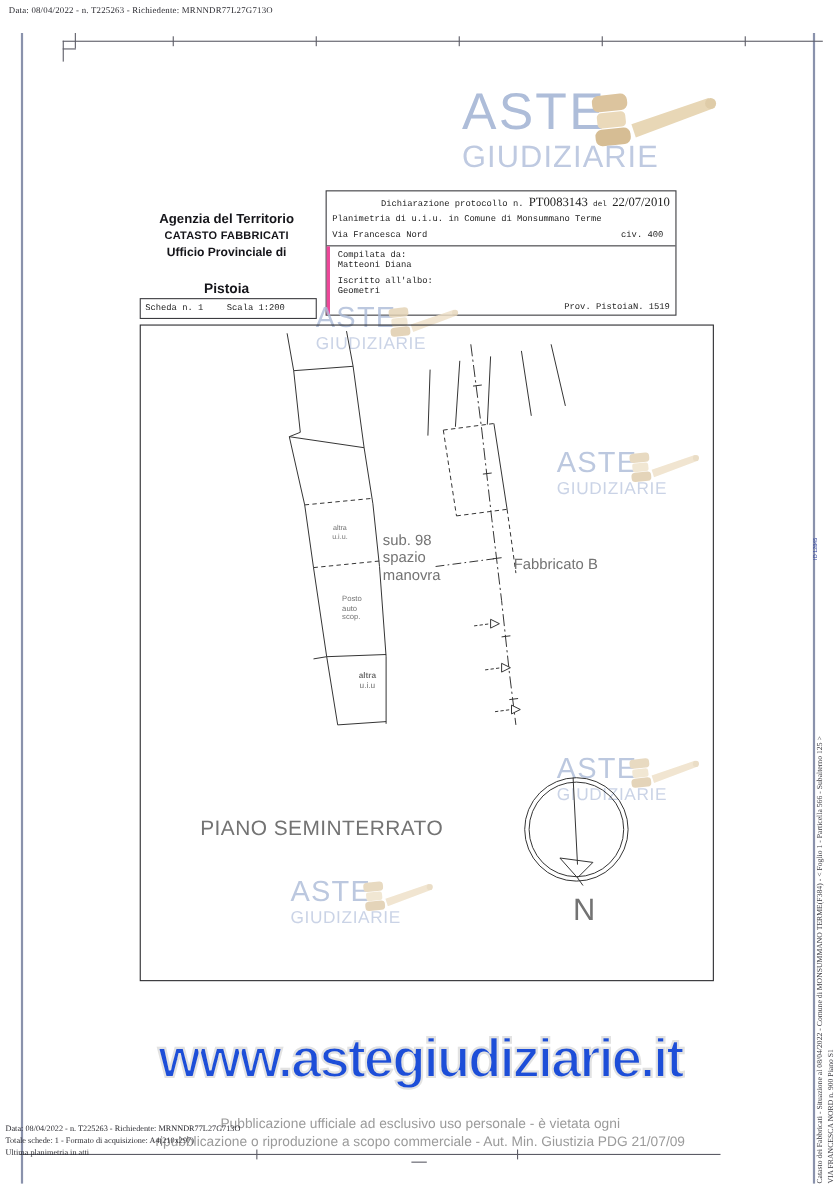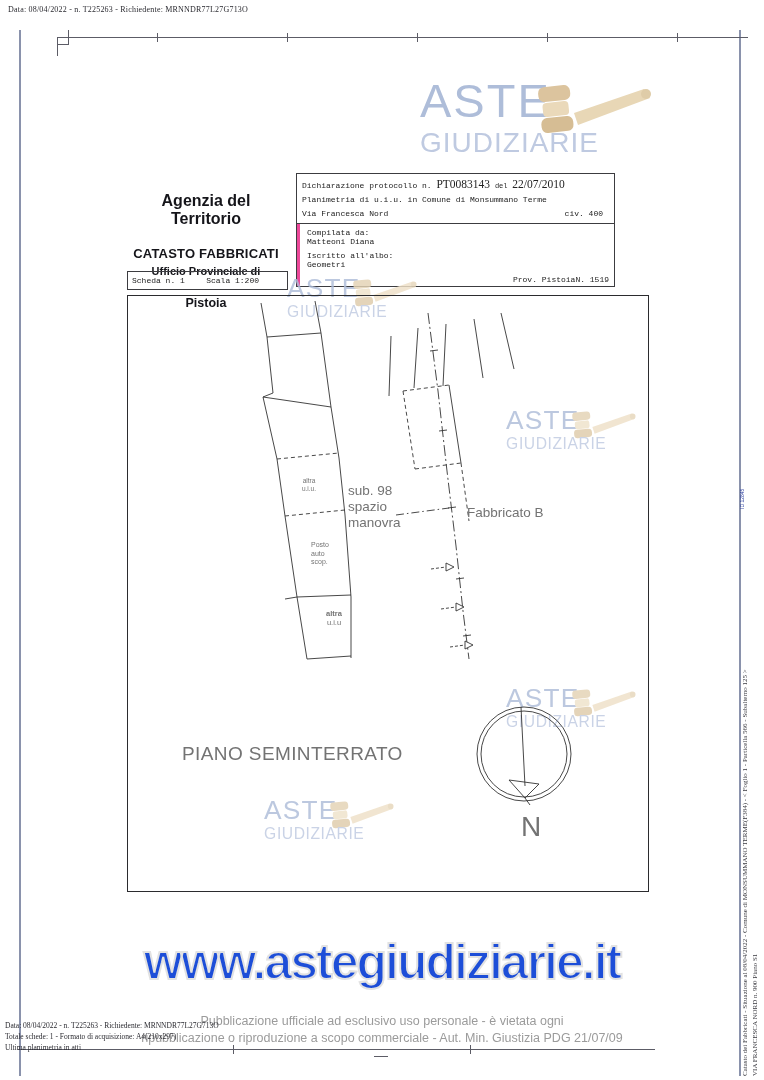--- a/index.html
+++ b/index.html
@@ -20,29 +20,29 @@
 
   
   .aste{position:absolute;width:240px;height:92px;}
   .aste .w1{position:absolute;left:2px;top:-6px;font-size:47px;letter-spacing:2px;color:#aebdd9;}
   .aste .w2{position:absolute;left:2px;top:48px;font-size:28px;letter-spacing:1px;color:#bfcae1;}
   .aste svg{position:absolute;left:114px;top:2px;}
   .aste.small{transform:scale(0.56);transform-origin:top left;opacity:.82;}
 
   
   .agency{left:126px;top:192px;width:160px;text-align:center;color:#15151a;font-weight:bold;}
-  .agency .a1{font-size:16px;margin-bottom:18px;}
-  .agency .a2{font-size:13px;margin-bottom:4px;letter-spacing:.2px;}
+  .agency .a1{font-size:12px;margin-bottom:3px;}
+  .agency .a2{font-size:10px;margin-bottom:4px;letter-spacing:.2px;}
   .agency .a3{font-size:11px;margin-bottom:19px;}
   .agency .a4{font-size:12.5px;}
 
   
   .decl{left:296px;top:173px;width:317px;height:112px;border:1px solid #3c3c40;font-size:8px;color:#222;}
   .decl .top{height:49px;padding:4px 5px 0 5px;box-sizing:border-box;}
-  .decl .r1{height:17px;}
+  .decl .r1{height:17px;text-align:right;}
   .decl .big{font-family:"Liberation Serif",serif;font-size:11.5px;}
   .decl .r2{height:14px;}
   .decl .r3{display:flex;justify-content:space-between;padding-right:6px;}
   .decl .bot{display:flex;border-top:1px solid #3c3c40;height:62px;}
   .decl .colL{width:160px;padding:4px 0 0 4px;box-sizing:border-box;line-height:10px;}
   .decl .colR{flex:1;border-left:3px solid #ec4899;padding:4px 0 0 7px;box-sizing:border-box;line-height:9px;}
   .decl .gap{height:5px;}
   .decl .prow{display:flex;justify-content:flex-end;padding-right:5px;margin-top:6px;}
 
   

